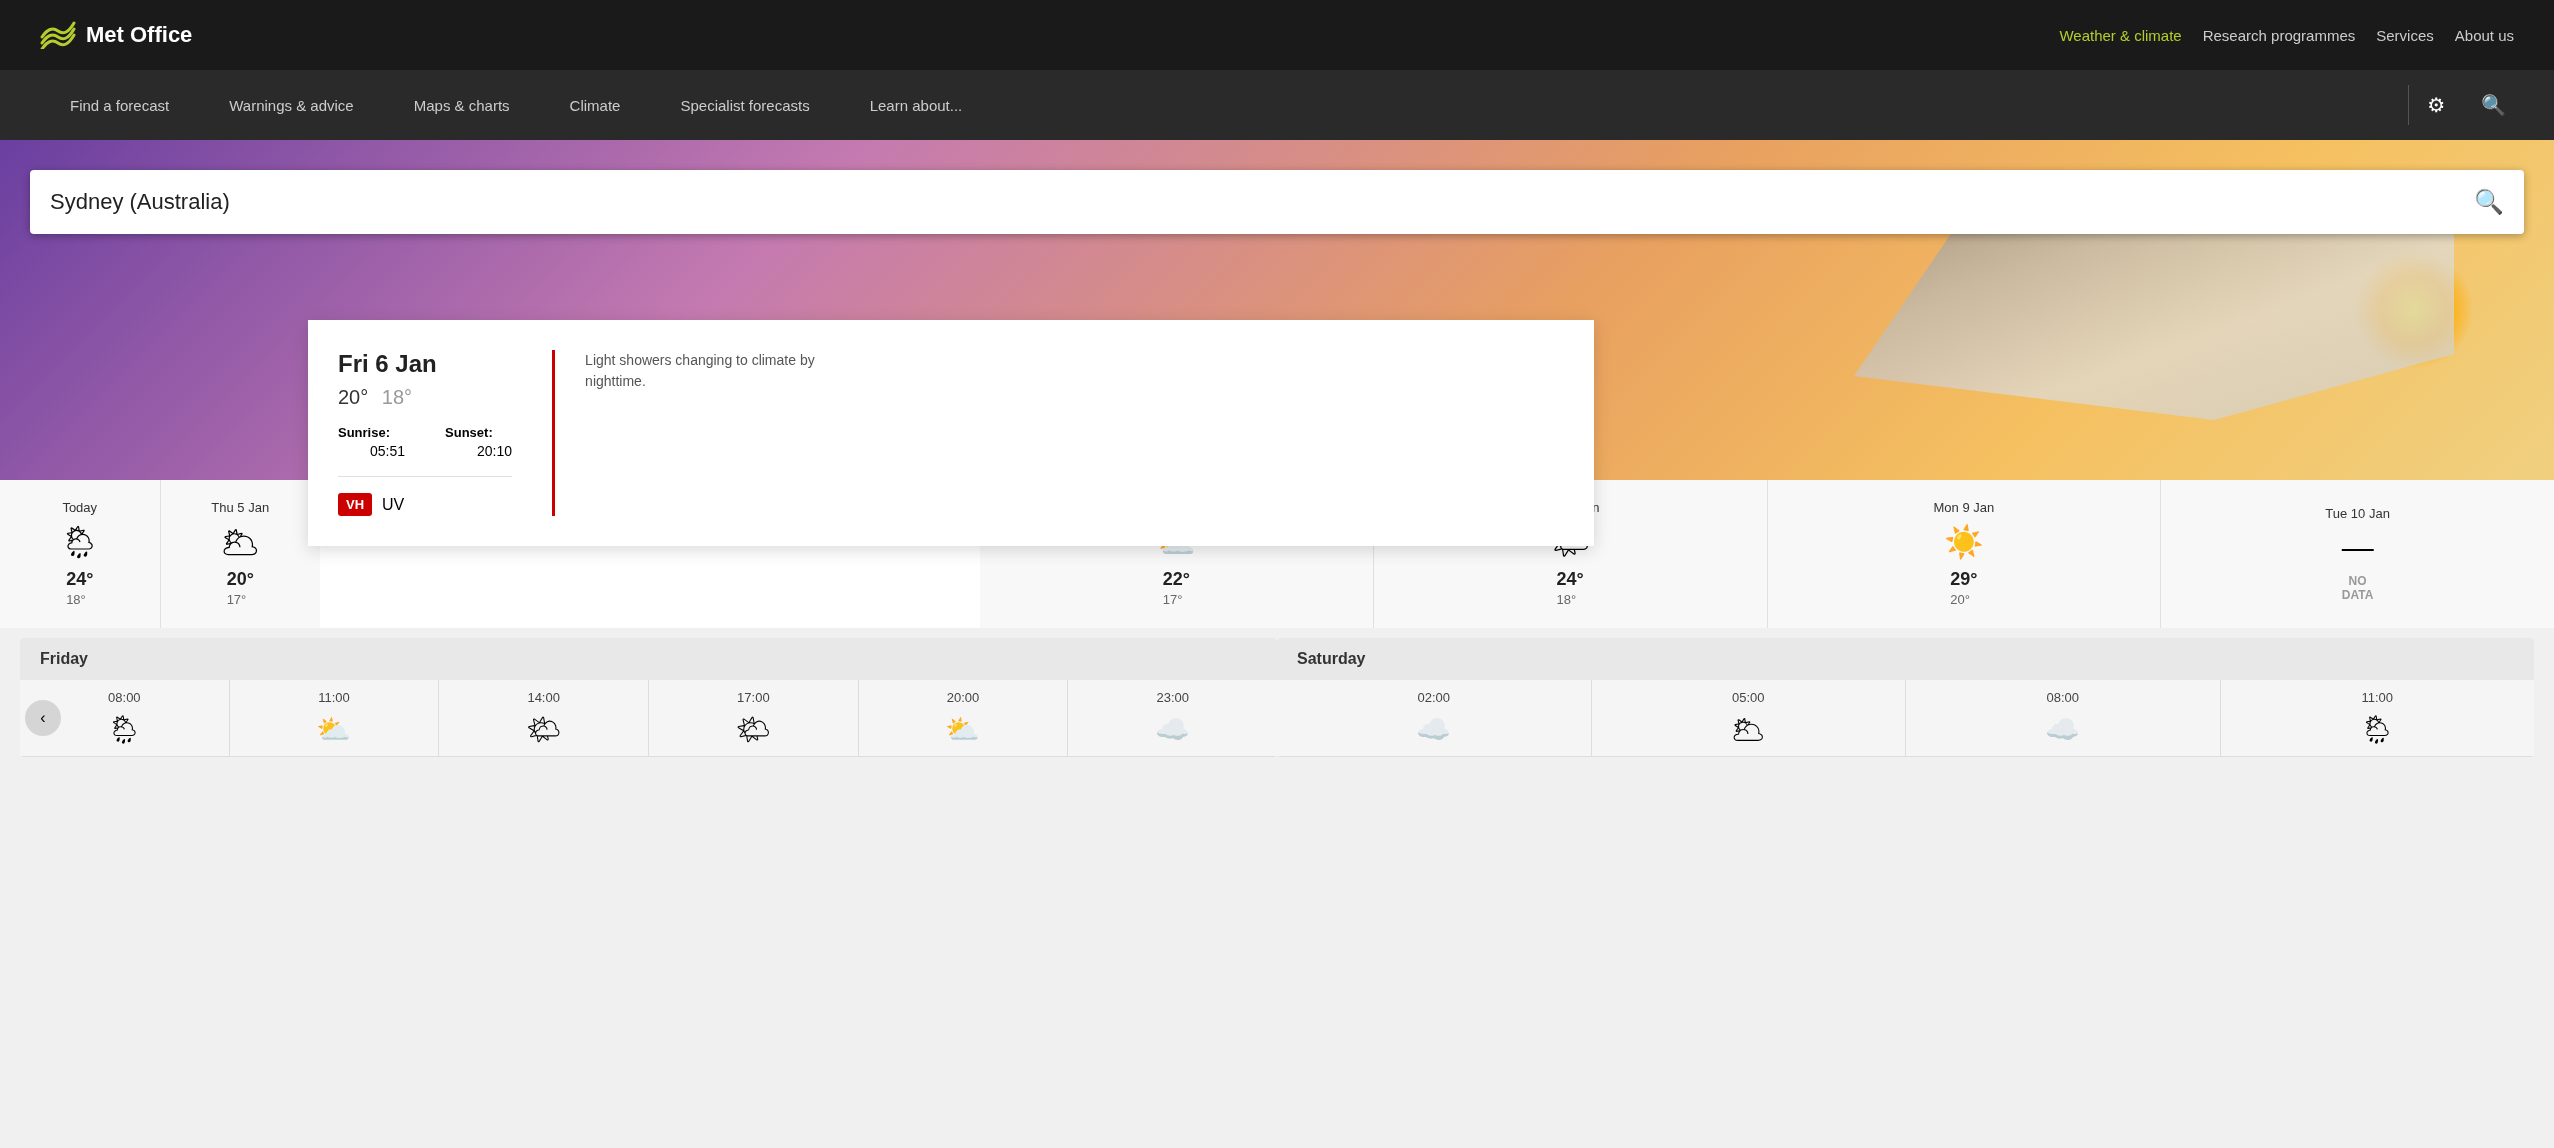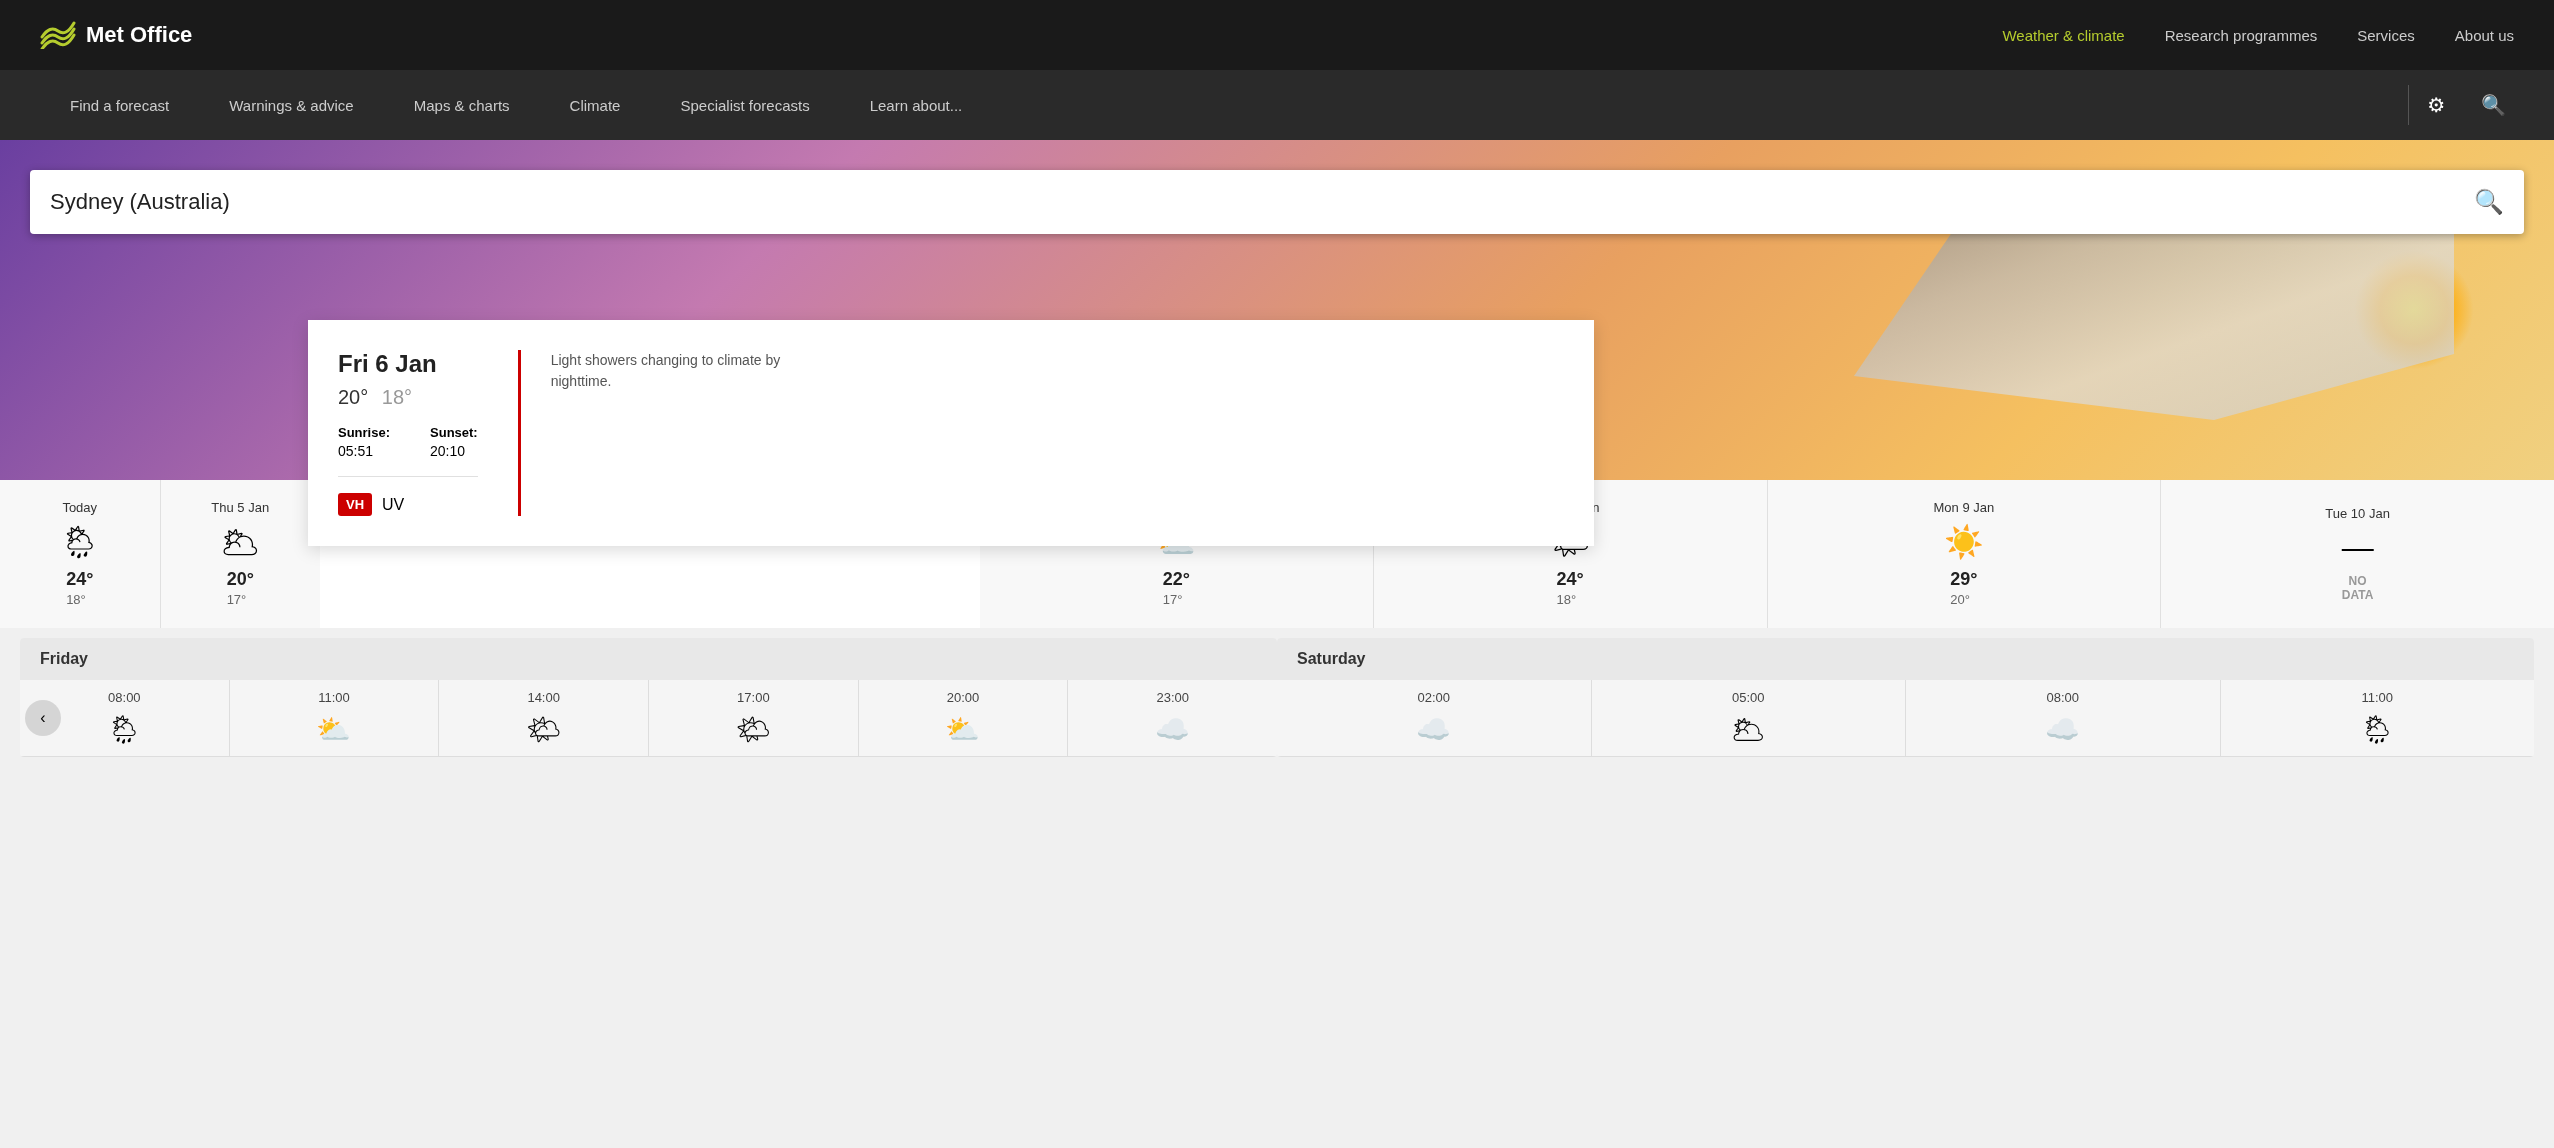--- a/index.html
+++ b/index.html
@@ -24,21 +24,21 @@
       height: 28px;
     }
     .logo-text {
       color: #fff;
       font-size: 22px;
       font-weight: bold;
     }
     .top-nav-links {
       display: flex;
       align-items: center;
-      gap: 40px;
+      gap: 21px;
     }
     .top-nav-link {
       color: #ccc;
       text-decoration: none;
       font-size: 15px;
       cursor: pointer;
     }
     .top-nav-link.active {
       color: #b5cc2e;
     }
@@ -218,20 +218,21 @@
       margin-top: 16px;
     }
     .sun-item label {
       font-size: 13px;
       font-weight: bold;
       display: block;
       margin-bottom: 2px;
     }
     .sun-item span {
       font-size: 14px;
+      margin-left: 32px;
     }
     .uv-row {
       display: flex;
       align-items: center;
       gap: 10px;
       margin-top: 16px;
       border-top: 1px solid #e0e0e0;
       padding-top: 16px;
     }
     .uv-badge {

